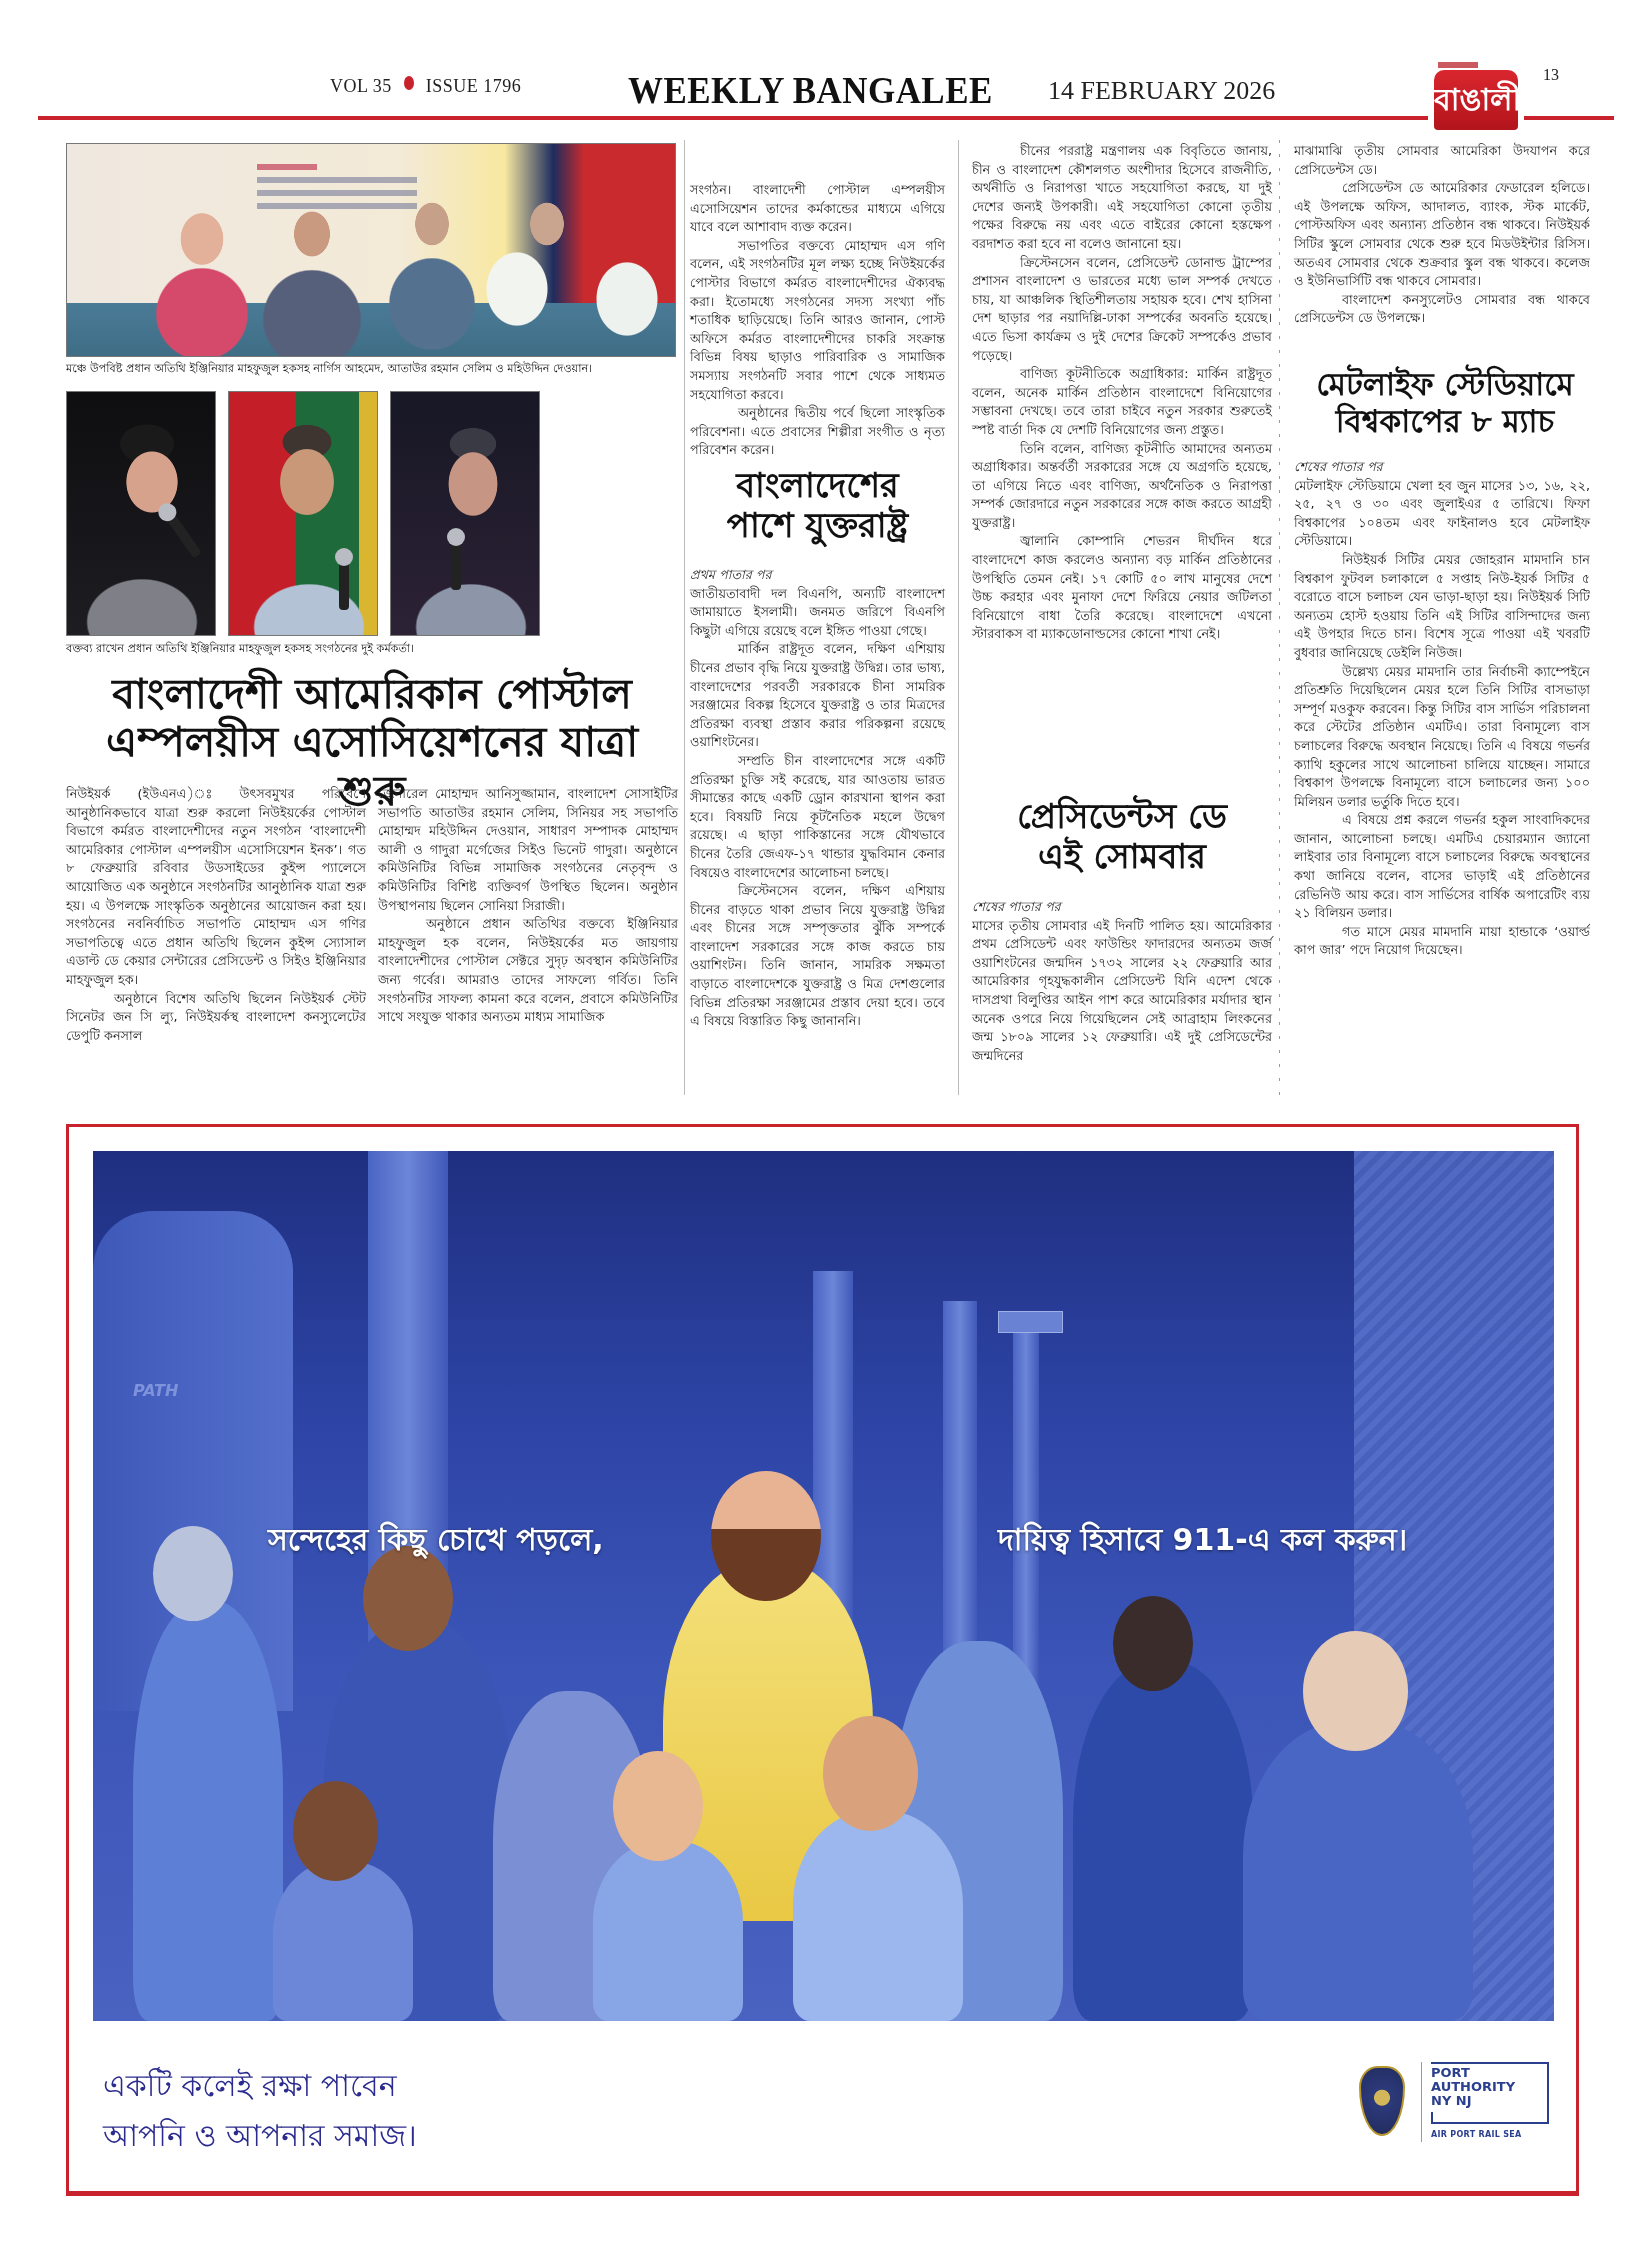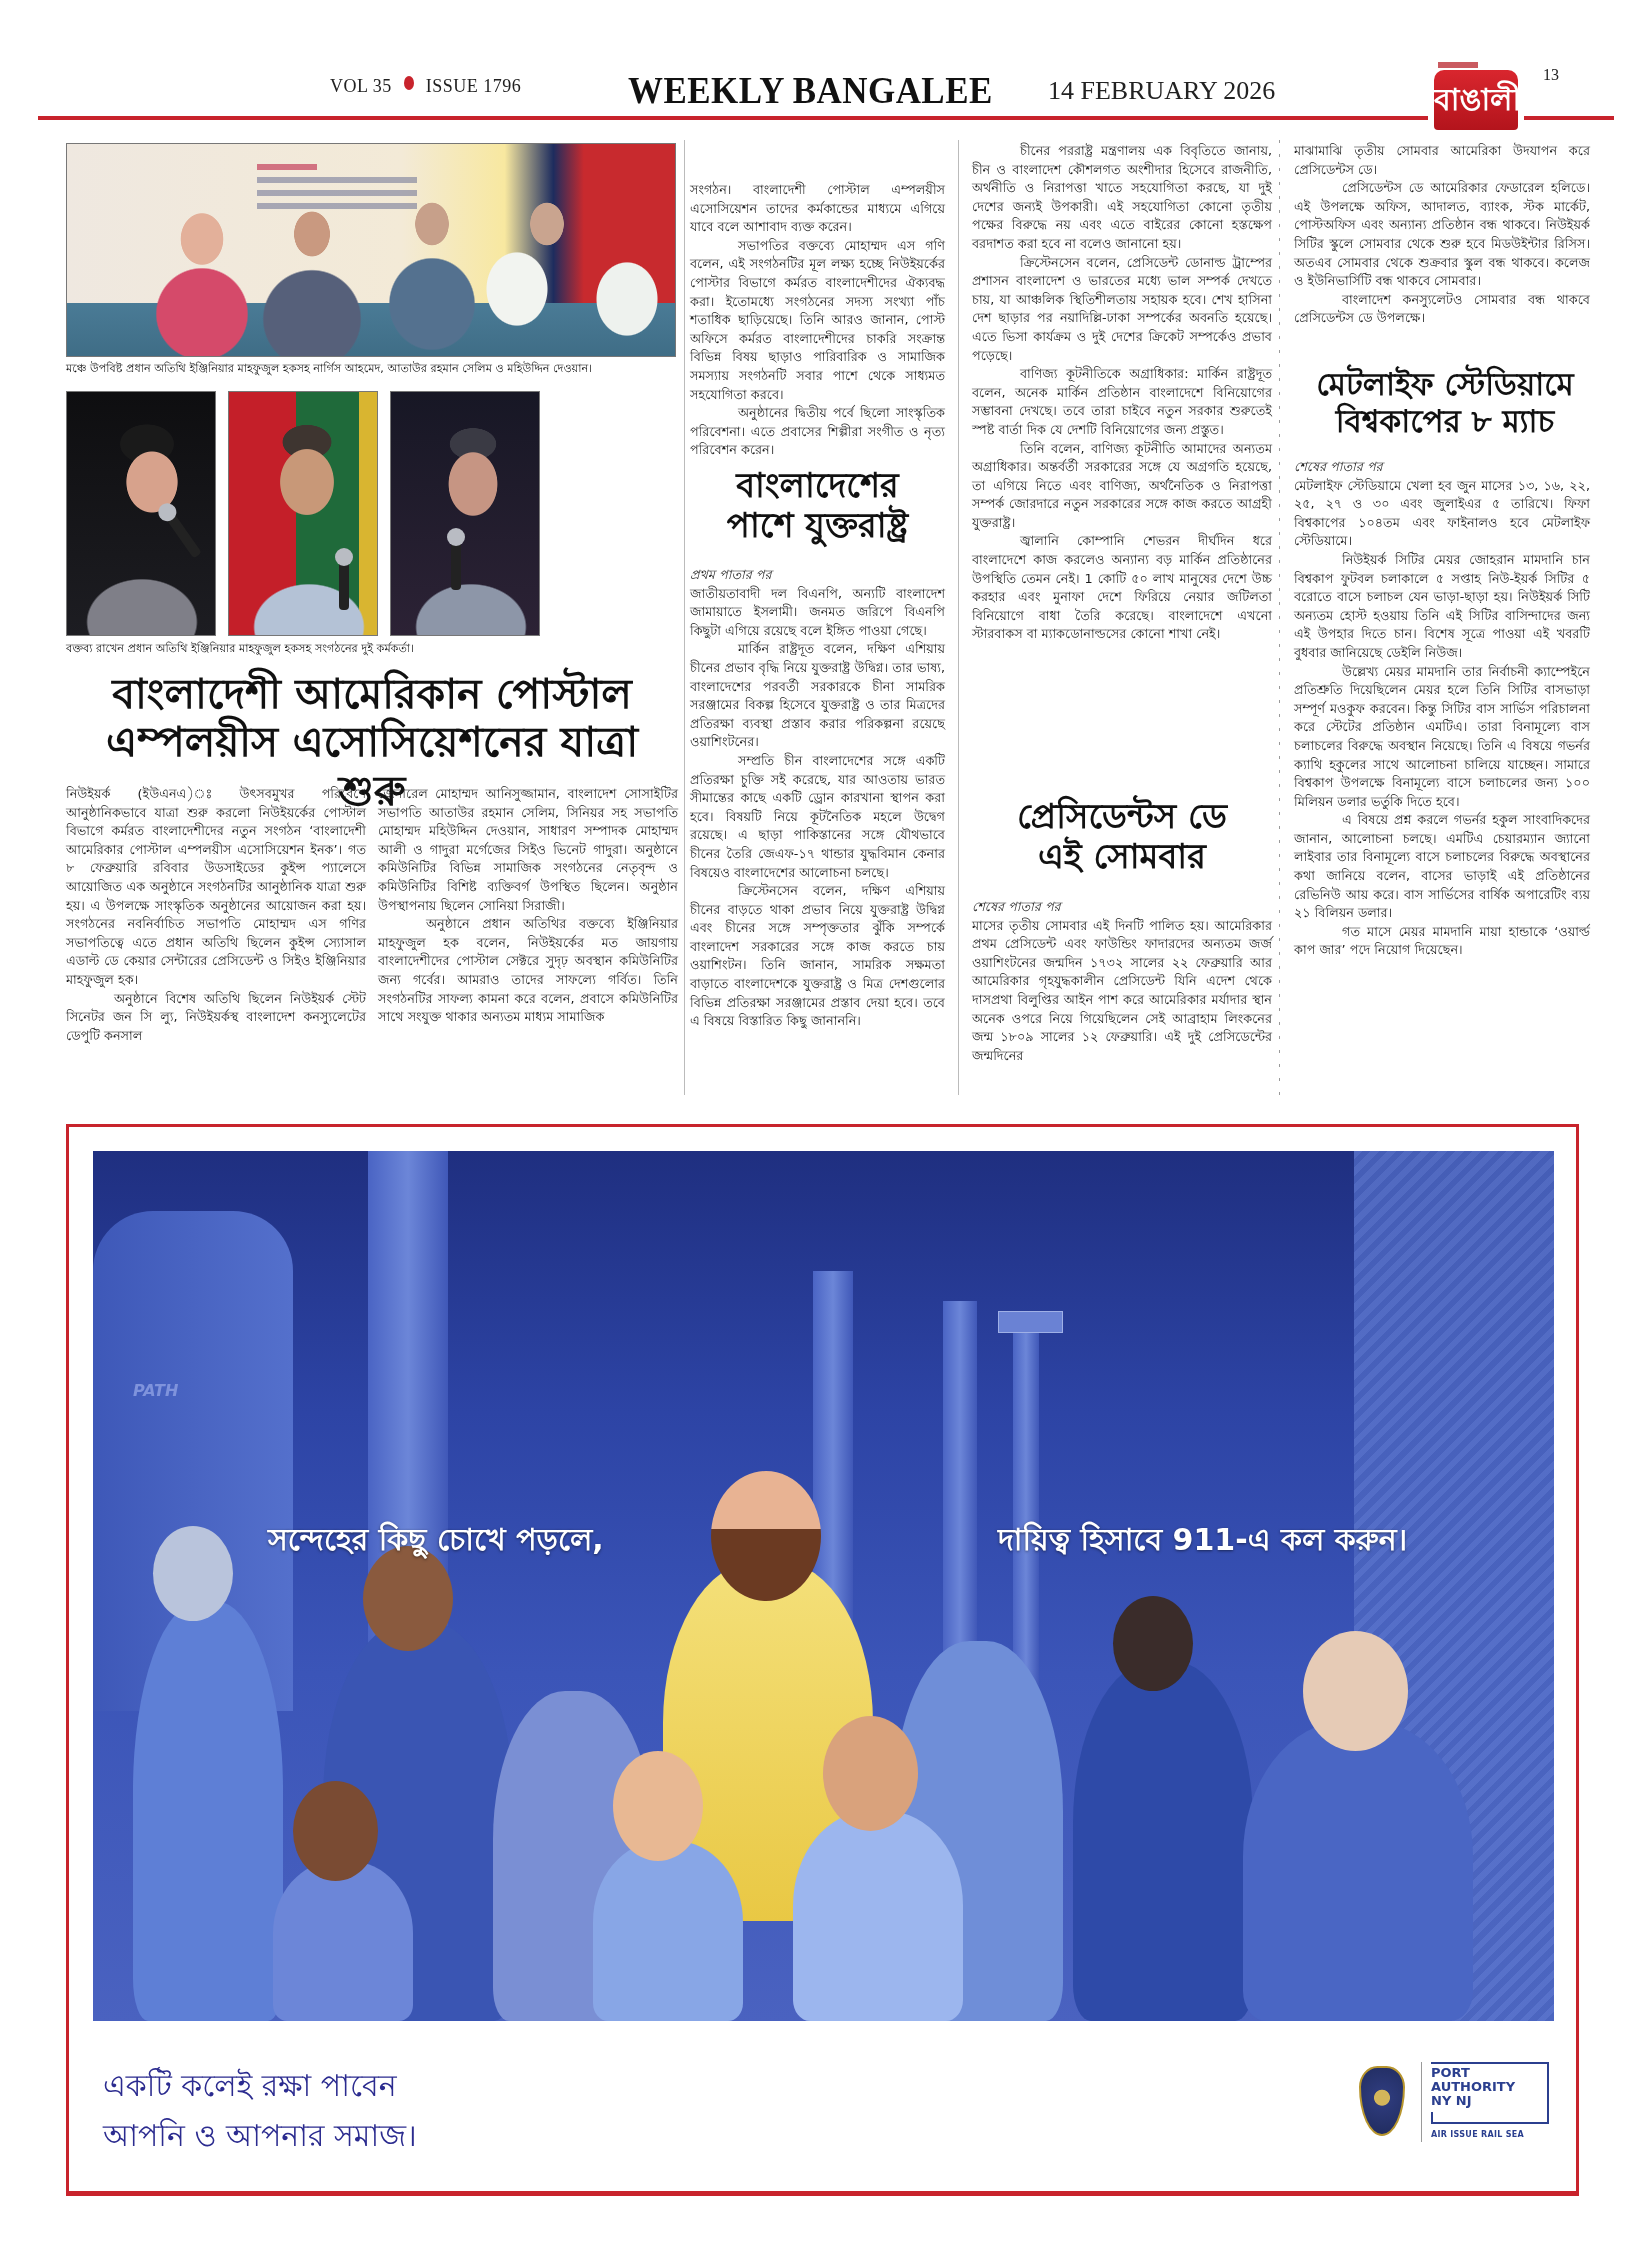--- a/index.html
+++ b/index.html
@@ -174,21 +174,21 @@
   <p class="ind">ক্রিস্টেনসেন বলেন, দক্ষিণ এশিয়ায় চীনের বাড়তে থাকা প্রভাব নিয়ে যুক্তরাষ্ট্র উদ্বিগ্ন এবং চীনের সঙ্গে সম্পৃক্ততার ঝুঁকি সম্পর্কে বাংলাদেশ সরকারের সঙ্গে কাজ করতে চায় ওয়াশিংটন। তিনি জানান, সামরিক সক্ষমতা বাড়াতে বাংলাদেশকে যুক্তরাষ্ট্র ও মিত্র দেশগুলোর বিভিন্ন প্রতিরক্ষা সরঞ্জামের প্রস্তাব দেয়া হবে। তবে এ বিষয়ে বিস্তারিত কিছু জানাননি।</p>
 </div>
 
 <div class="vrule" style="left:958px; top:140px; height:955px;"></div>
 
 <div class="col" style="left:972px; top:142px; width:300px;">
   <p class="ind">চীনের পররাষ্ট্র মন্ত্রণালয় এক বিবৃতিতে জানায়, চীন ও বাংলাদেশ কৌশলগত অংশীদার হিসেবে রাজনীতি, অর্থনীতি ও নিরাপত্তা খাতে সহযোগিতা করছে, যা দুই দেশের জন্যই উপকারী। এই সহযোগিতা কোনো তৃতীয় পক্ষের বিরুদ্ধে নয় এবং এতে বাইরের কোনো হস্তক্ষেপ বরদাশত করা হবে না বলেও জানানো হয়।</p>
   <p class="ind">ক্রিস্টেনসেন বলেন, প্রেসিডেন্ট ডোনাল্ড ট্রাম্পের প্রশাসন বাংলাদেশ ও ভারতের মধ্যে ভাল সম্পর্ক দেখতে চায়, যা আঞ্চলিক স্থিতিশীলতায় সহায়ক হবে। শেখ হাসিনা দেশ ছাড়ার পর নয়াদিল্লি-ঢাকা সম্পর্কের অবনতি হয়েছে। এতে ভিসা কার্যক্রম ও দুই দেশের ক্রিকেট সম্পর্কেও প্রভাব পড়েছে।</p>
   <p class="ind">বাণিজ্য কূটনীতিকে অগ্রাধিকার: মার্কিন রাষ্ট্রদূত বলেন, অনেক মার্কিন প্রতিষ্ঠান বাংলাদেশে বিনিয়োগের সম্ভাবনা দেখছে। তবে তারা চাইবে নতুন সরকার শুরুতেই স্পষ্ট বার্তা দিক যে দেশটি বিনিয়োগের জন্য প্রস্তুত।</p>
   <p class="ind">তিনি বলেন, বাণিজ্য কূটনীতি আমাদের অন্যতম অগ্রাধিকার। অন্তর্বর্তী সরকারের সঙ্গে যে অগ্রগতি হয়েছে, তা এগিয়ে নিতে এবং বাণিজ্য, অর্থনৈতিক ও নিরাপত্তা সম্পর্ক জোরদারে নতুন সরকারের সঙ্গে কাজ করতে আগ্রহী যুক্তরাষ্ট্র।</p>
-  <p class="ind">জ্বালানি কোম্পানি শেভরন দীর্ঘদিন ধরে বাংলাদেশে কাজ করলেও অন্যান্য বড় মার্কিন প্রতিষ্ঠানের উপস্থিতি তেমন নেই। 1 কোটি ৫০ লাখ মানুষের দেশে উচ্চ করহার এবং মুনাফা দেশে ফিরিয়ে নেয়ার জটিলতা বিনিয়োগে বাধা তৈরি করেছে। বাংলাদেশে এখনো স্টারবাকস বা ম্যাকডোনাল্ডসের কোনো শাখা নেই।</p>
+  <p class="ind">জ্বালানি কোম্পানি শেভরন দীর্ঘদিন ধরে বাংলাদেশে কাজ করলেও অন্যান্য বড় মার্কিন প্রতিষ্ঠানের উপস্থিতি তেমন নেই। ১৭ কোটি ৫০ লাখ মানুষের দেশে উচ্চ করহার এবং মুনাফা দেশে ফিরিয়ে নেয়ার জটিলতা বিনিয়োগে বাধা তৈরি করেছে। বাংলাদেশে এখনো স্টারবাকস বা ম্যাকডোনাল্ডসের কোনো শাখা নেই।</p>
 </div>
 
 <h2 class="hl hl-pd">
   <div>প্রেসিডেন্টস ডে</div>
   <div>এই সোমবার</div>
 </h2>
 <div class="col" style="left:972px; top:898px; width:300px;">
   <div class="kicker">শেষের পাতার পর</div>
   <p>মাসের তৃতীয় সোমবার এই দিনটি পালিত হয়। আমেরিকার প্রথম প্রেসিডেন্ট এবং ফাউন্ডিং ফাদারদের অন্যতম জর্জ ওয়াশিংটনের জন্মদিন ১৭৩২ সালের ২২ ফেব্রুয়ারি আর আমেরিকার গৃহযুদ্ধকালীন প্রেসিডেন্ট যিনি এদেশ থেকে দাসপ্রথা বিলুপ্তির আইন পাশ করে আমেরিকার মর্যাদার স্থান অনেক ওপরে নিয়ে গিয়েছিলেন সেই আব্রাহাম লিংকনের জন্ম ১৮০৯ সালের ১২ ফেব্রুয়ারি। এই দুই প্রেসিডেন্টের জন্মদিনের</p>
 </div>
@@ -257,15 +257,15 @@
   <div class="pa-logo">
     <div class="pa-shield"></div>
     <div class="pa-div"></div>
     <div class="pa-box"></div>
     <div class="pa-box2"></div>
     <div class="pa-text">
       <div>PORT</div>
       <div>AUTHORITY</div>
       <div>NY NJ</div>
     </div>
-    <div class="pa-sub">AIR ISSUE RAIL SEA</div>
+    <div class="pa-sub">AIR PORT RAIL SEA</div>
   </div>
 </section>
 
 </body></html>

